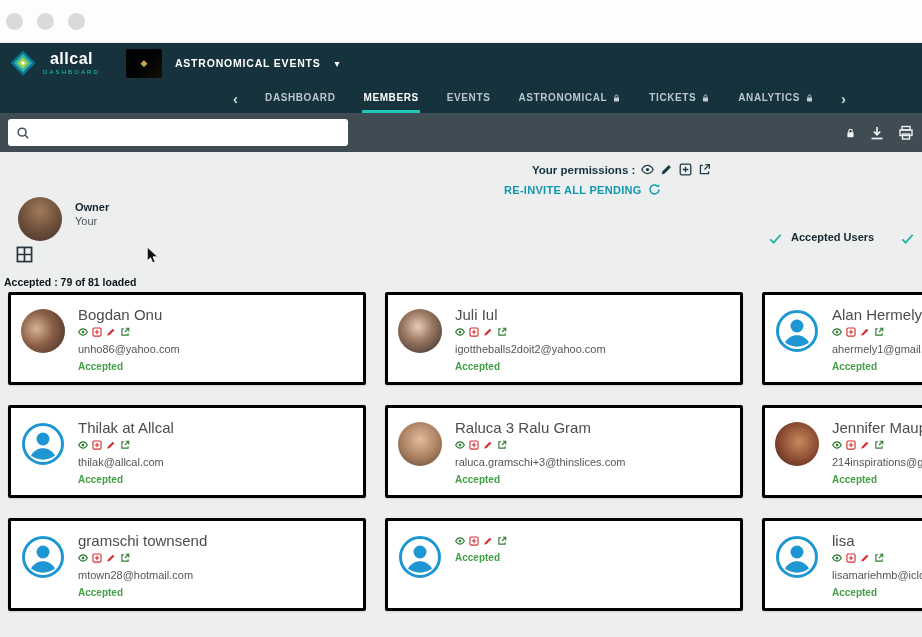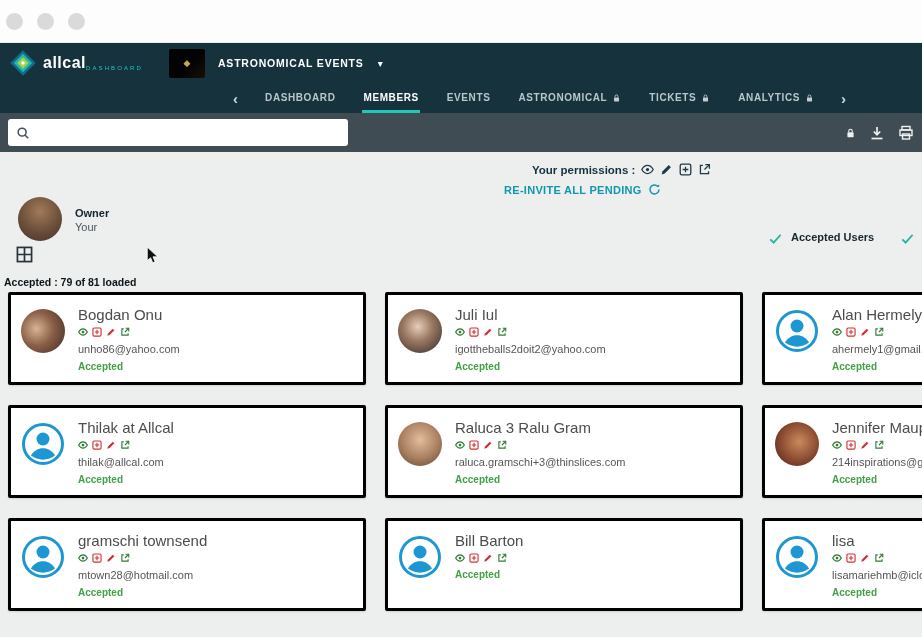--- a/index.html
+++ b/index.html
@@ -12,21 +12,21 @@
   body{font-family:"Liberation Sans",sans-serif;}
   .screen{position:relative;width:922px;height:637px;overflow:hidden;background:#fff;}
 
   
   .titlebar{position:absolute;top:0;left:0;right:0;height:43px;background:#fdfdfd;border-bottom:1px solid #ececec;display:flex;align-items:center;padding-left:6px;gap:14px;}
   .tl-circle{width:17px;height:17px;border-radius:50%;background:#dadada;}
 
   
   .app-header{position:absolute;top:43px;left:0;right:0;height:40px;background:var(--header-bg);display:flex;align-items:center;padding:0 10px;}
   .logo{display:flex;align-items:center;cursor:pointer;}
-  .logo-text{display:flex;flex-direction:row;line-height:1;margin-left:7px;text-align:center;}
+  .logo-text{display:flex;flex-direction:column;line-height:1;margin-left:7px;text-align:center;}
   .logo-title{color:#fff;font-size:16px;font-weight:bold;letter-spacing:.5px;}
   .logo-sub{color:var(--accent);font-size:6px;letter-spacing:2.1px;margin-top:2px;align-self:flex-end;}
   .event-select{display:flex;align-items:center;margin-left:26px;cursor:pointer;}
   .thumb{width:36px;height:29px;border-radius:2px;background:linear-gradient(135deg,#030303 55%,#171004);display:flex;align-items:center;justify-content:center;color:#c9a84c;font-size:9px;}
   .event-name{font-size:10.5px;font-weight:bold;color:#fff;letter-spacing:.8px;margin-left:13px;}
   .caret{color:#fff;font-size:10px;margin-left:14px;}
 
   
   .nav-row{position:absolute;top:83px;left:0;right:0;height:30px;background:var(--header-bg);display:flex;align-items:center;justify-content:flex-end;gap:26px;padding-right:76px;}
   .nav-chevron{color:#cdd7db;font-size:15px;font-weight:bold;line-height:1;cursor:pointer;}
@@ -50,21 +50,21 @@
   .content{position:absolute;top:152px;left:0;right:0;bottom:0;background:var(--content-bg);}
   .permissions{position:absolute;top:11px;left:532px;display:flex;align-items:center;gap:6px;color:var(--icon-dark);}
   .permissions-label{font-size:11.5px;font-weight:bold;color:#13323f;}
   .perm-ic{display:inline-flex;}
   .perm-ic svg{width:13px;height:13px;}
   .reinvite{position:absolute;top:31px;left:504px;display:flex;align-items:center;gap:6px;color:var(--link);font-size:11px;font-weight:bold;letter-spacing:.3px;cursor:pointer;}
   .reinvite svg{width:13px;height:13px;}
 
   .owner{position:absolute;top:45px;left:18px;display:flex;gap:13px;}
   .owner-avatar{width:44px;height:44px;border-radius:50%;background:radial-gradient(circle at 50% 32%,#a07b58 0%,#6e503c 52%,#46322a 100%);}
-  .owner-role{font-size:11px;font-weight:bold;color:#14242c;margin-top:10px;}
+  .owner-role{font-size:11px;font-weight:bold;color:#14242c;margin-top:4px;}
   .owner-name{font-size:11px;color:#4c555a;margin-top:2px;}
 
   .view-toggle{position:absolute;top:94px;left:16px;color:#26343b;cursor:pointer;}
   .view-toggle svg{width:17px;height:17px;}
 
   .filters{position:absolute;top:79px;left:768px;display:flex;align-items:center;gap:26px;white-space:nowrap;}
   .filter{display:flex;align-items:flex-start;gap:8px;cursor:pointer;}
   .filter .check{color:var(--check);display:inline-flex;}
   .filter .check svg{width:15px;height:15px;}
   .filter-label{font-size:11px;font-weight:bold;color:#16262d;}
@@ -544,21 +544,20 @@
   </div>
         <div class="card">
     <div class="avatar" data-avatar="default">
       <svg viewBox="0 0 44 44">
         <circle cx="22" cy="22" r="19.5" fill="none" stroke="currentColor" stroke-width="3"></circle>
         <circle cx="22" cy="17" r="6.5" fill="currentColor"></circle>
         <path d="M10 33.5c2.6-4.6 7-7.2 12-7.2s9.4 2.6 12 7.2a19.5 19.5 0 0 1-24 0z" fill="currentColor"></path>
       </svg>
     </div>
     <div class="card-body">
-      <div class="member-name">Bill Barton</div>
       <div class="mini-icons">
         <span class="mi c-green">
                 <svg viewBox="0 0 16 16">
                   <path d="M1 8c2-3.5 4.5-5 7-5s5 1.5 7 5c-2 3.5-4.5 5-7 5s-5-1.5-7-5z" fill="none" stroke="currentColor" stroke-width="1.8"></path>
                   <circle cx="8" cy="8" r="2.2" fill="currentColor"></circle>
                 </svg>
               </span>
         <span class="mi c-red">
                 <svg viewBox="0 0 16 16">
                   <rect x="1.5" y="1.5" width="13" height="13" rx="2" fill="none" stroke="currentColor" stroke-width="1.8"></rect>

